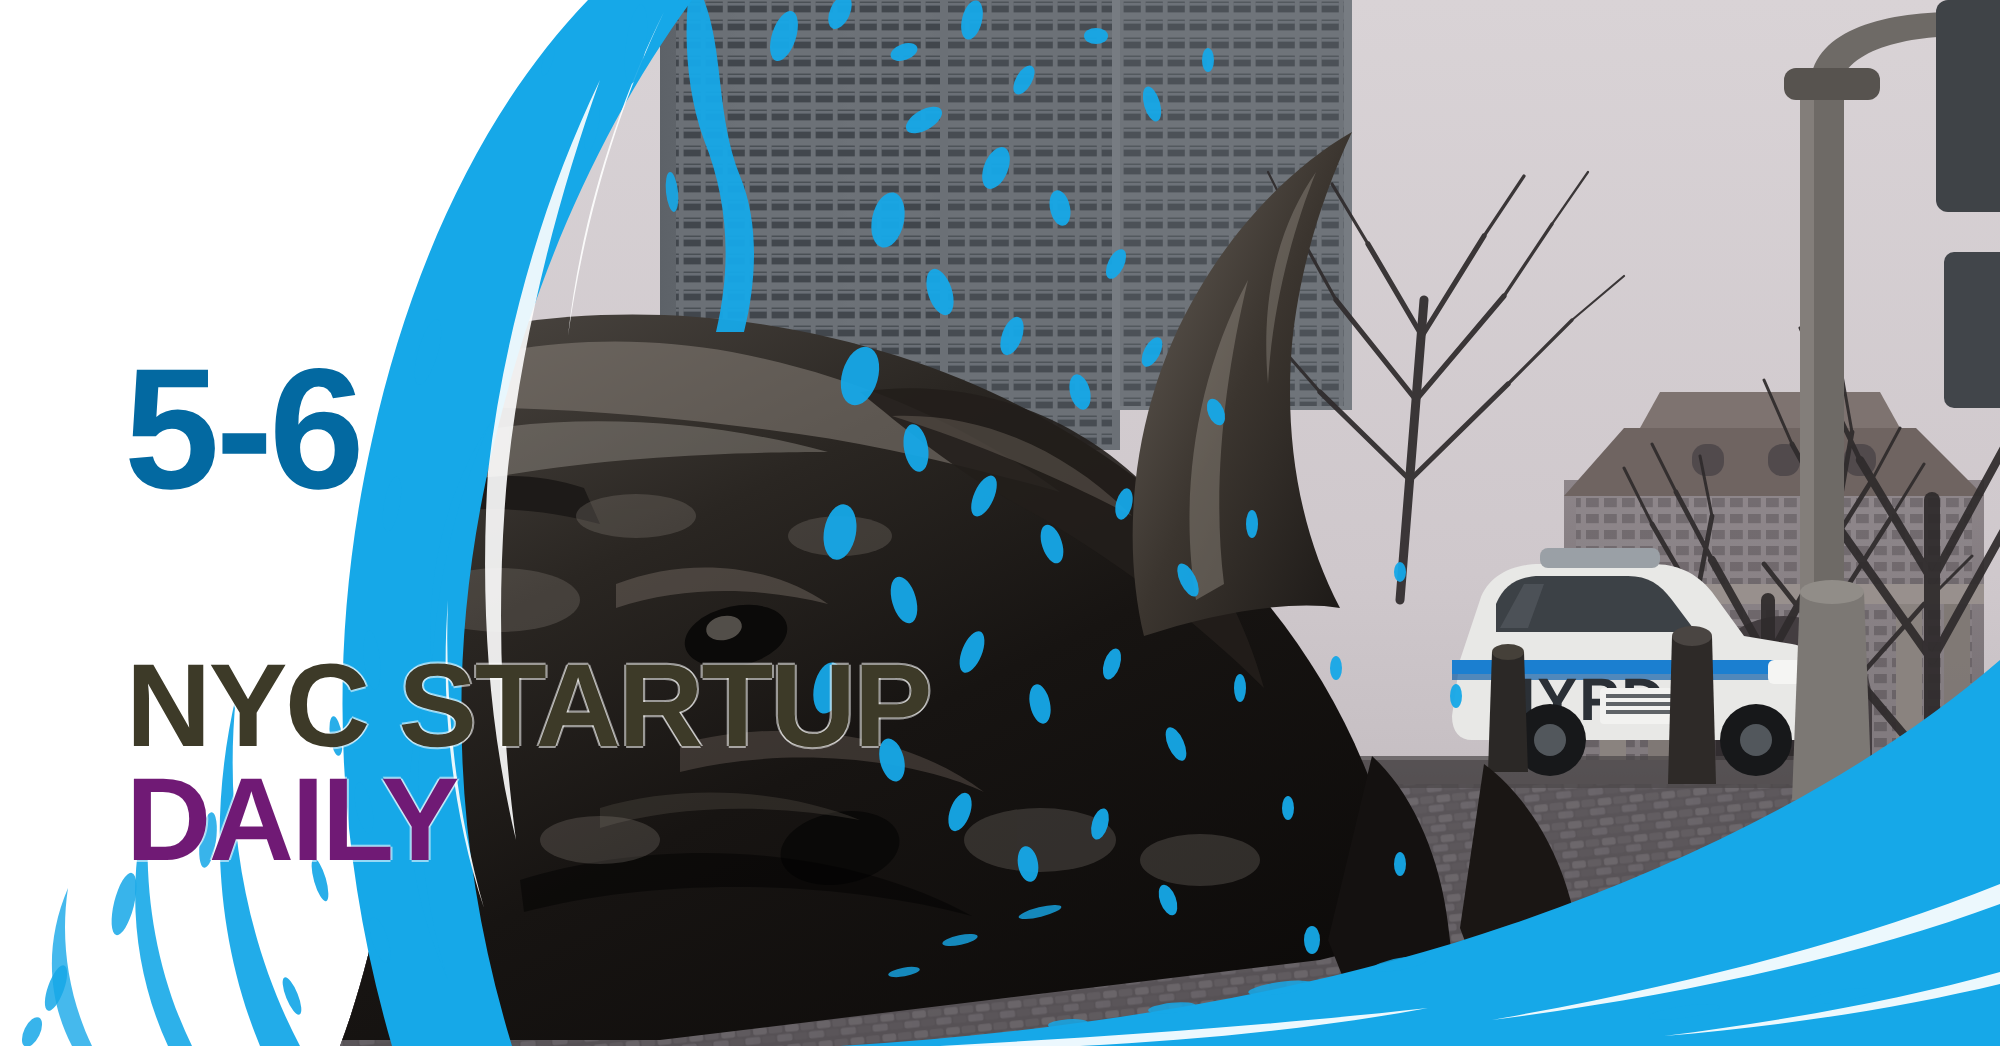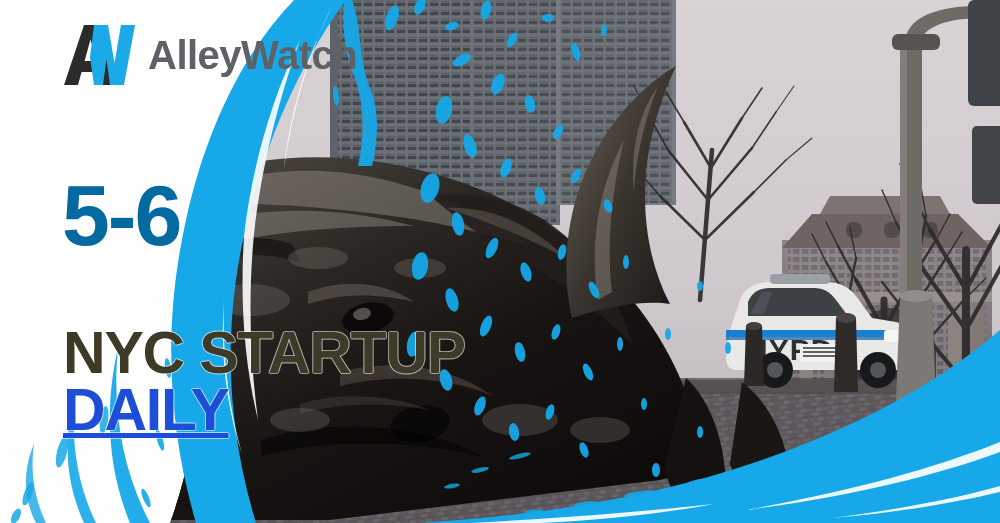--- a/index.html
+++ b/index.html
@@ -84,21 +84,21 @@
     letter-spacing: -1.2px;
     white-space: nowrap;
     display: block;
     text-shadow:
        1px 0 0 rgba(255,255,255,0.55),
       -1px 0 0 rgba(255,255,255,0.55),
        0 1px 0 rgba(255,255,255,0.55),
        0 -1px 0 rgba(255,255,255,0.55);
   }
   .hl-dark { color: #3d3a28; }
-  .hl-blue { color: #1d4ed8; text-decoration: underline; }
+  .hl-blue { color: #701a75; }
 </style>
 </head>
 <body>
 
 <div id="poster">
 
   <div class="photo">
     <svg viewBox="0 0 1000 523" xmlns="http://www.w3.org/2000/svg" aria-hidden="true">
       <defs>
         <linearGradient id="skyGrad" x1="0" y1="0" x2="0" y2="1">
@@ -422,34 +422,20 @@
 
         <g fill="#16a8e8" opacity="0.8">
           <ellipse cx="480" cy="470" rx="9" ry="2.4" transform="rotate(-12 480 470)"></ellipse>
           <ellipse cx="520" cy="456" rx="11" ry="2.4" transform="rotate(-14 520 456)"></ellipse>
           <ellipse cx="452" cy="486" rx="8" ry="2.2" transform="rotate(-10 452 486)"></ellipse>
         </g>
       </g>
     </svg>
   </div>
 
-  <div class="logo">
-    <span class="logo-mark">
-      <svg width="76" height="72" viewBox="0 0 76 72" xmlns="http://www.w3.org/2000/svg" aria-hidden="true">
-
-        <path d="M20,6 L34,6 L54,66 L39,66 L35.4,53 L17.6,53 L14,66 L0,66 Z
-                 M20.6,42 L32.4,42 L26.5,20.5 Z" fill="#2b2b2b"></path>
-
-        <path d="M30,6 L44,6 L50.5,44 L57,6 L71,6 L60,66 L46,66 L42.5,40 L39,66 L30,66 L26,38 Z" fill="#1ba9e8"></path>
-      </svg>
-    </span>
-    <span class="logo-word">
-      <span class="w-alley">Alley</span><span class="w-watch">Watch</span>
-    </span>
-  </div>
 
   <div class="date-num">5-6</div>
 
   <div class="headline">
     <span class="hl-line hl-dark">NYC STARTUP</span>
     <span class="hl-line hl-blue">DAILY</span>
   </div>
 
 </div>
 

